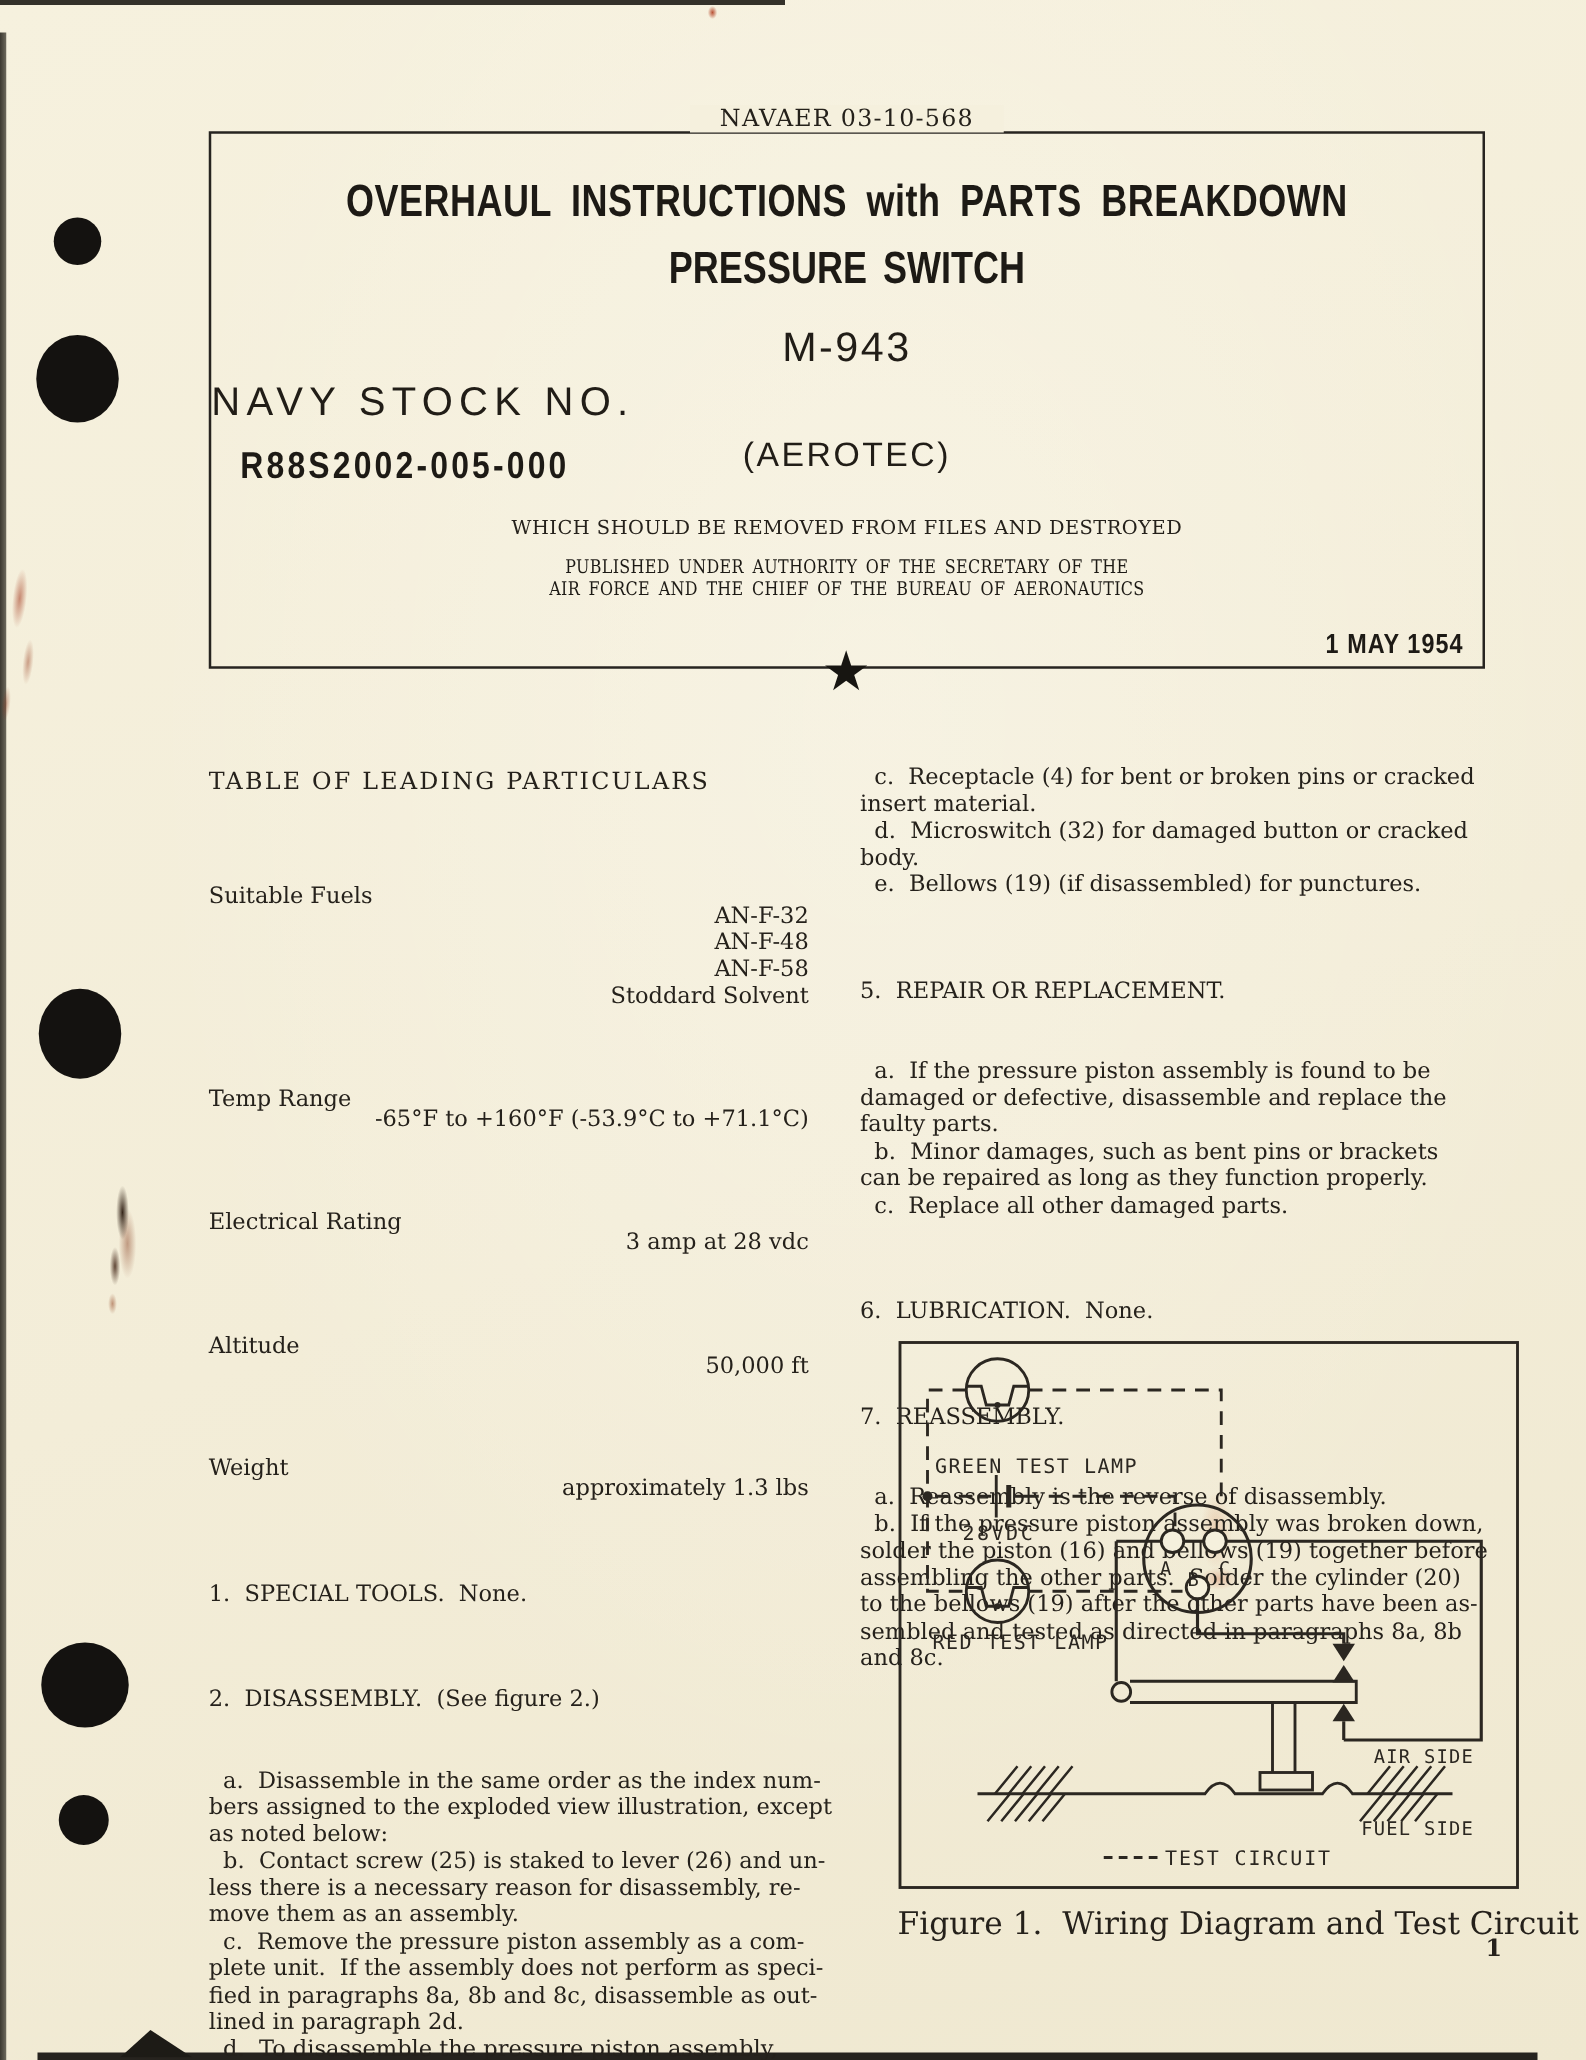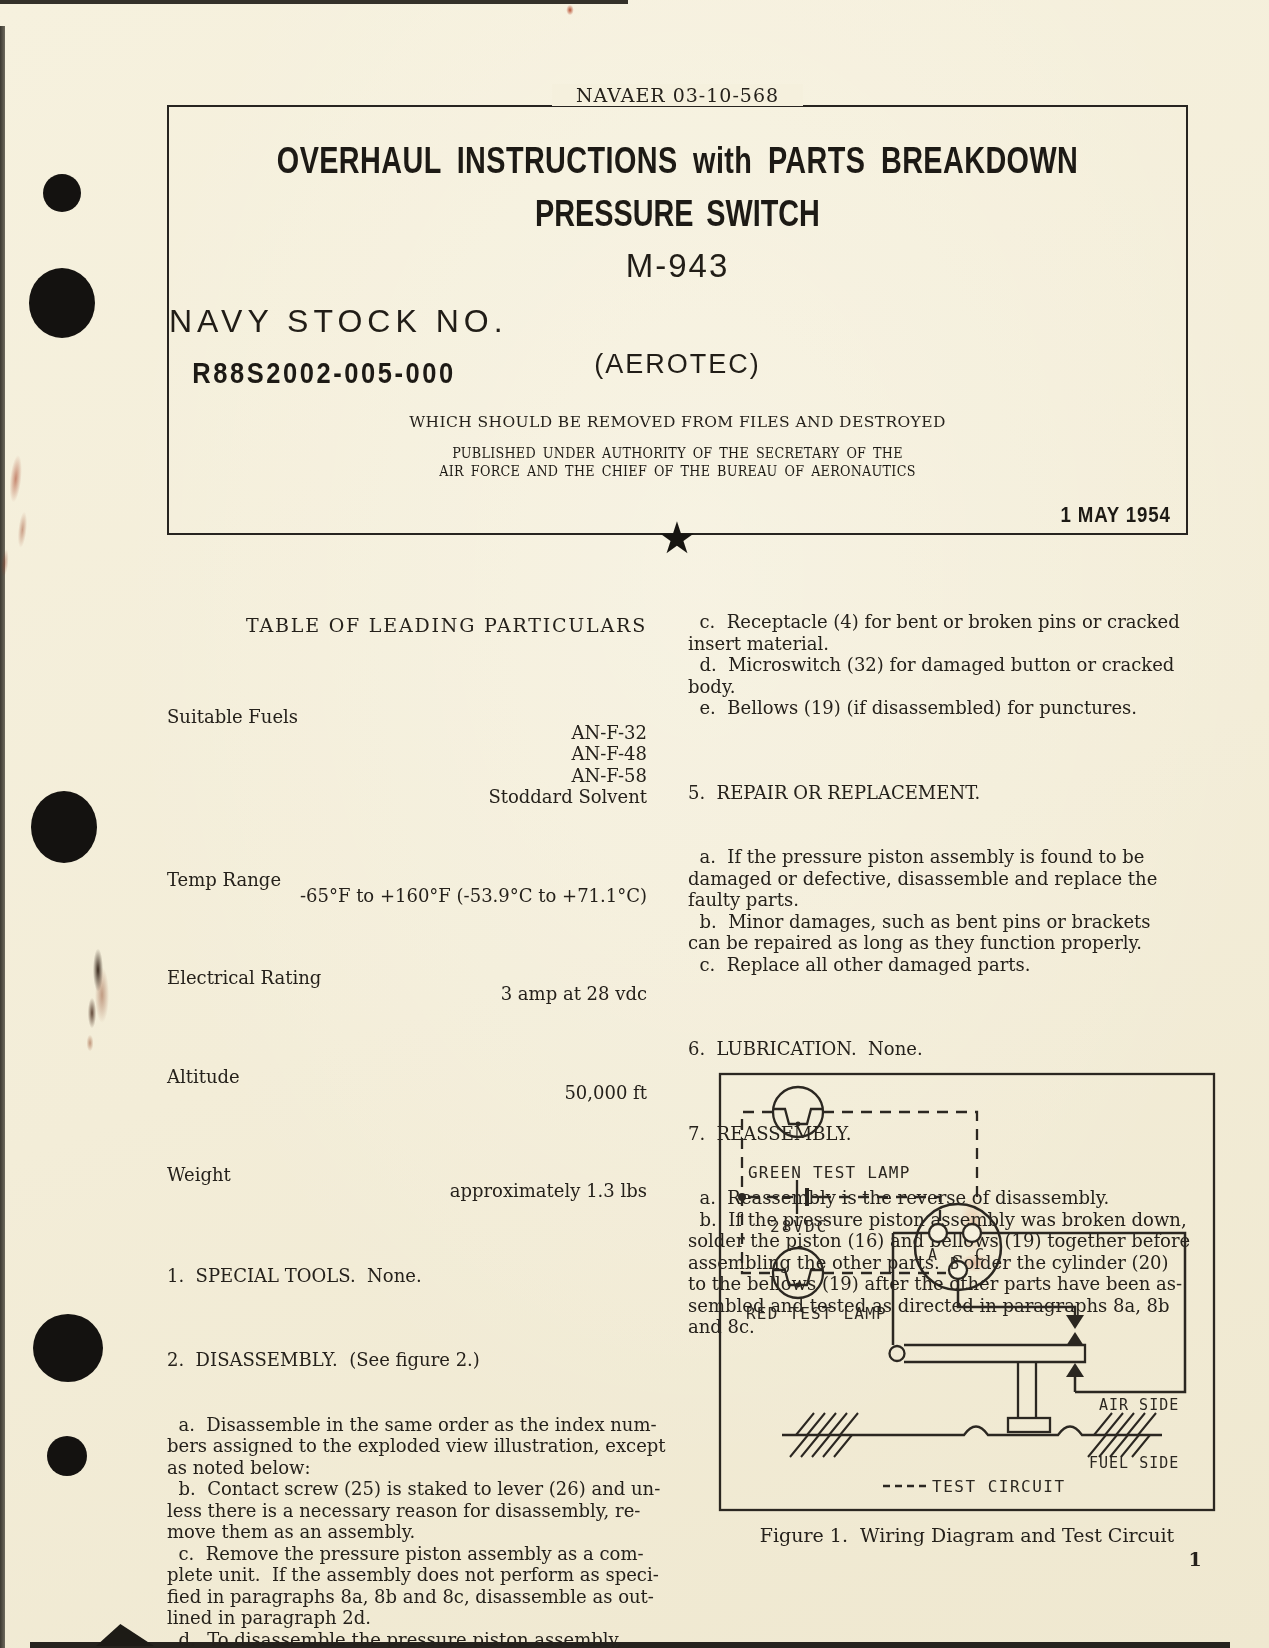--- a/index.html
+++ b/index.html
@@ -47,48 +47,48 @@
 
   
   .titlebox{position:absolute;left:167px;top:105px;width:1021px;height:430px;border:2.5px solid #272420;box-sizing:border-box;}
   .navaer{position:absolute;left:167px;top:84px;width:1021px;text-align:center;}
   .navaer span{display:inline-block;background:#f5f0dd;padding:0 24px;font-size:19px;letter-spacing:1px;}
   .tline{position:absolute;left:0;width:100%;text-align:center;white-space:pre;}
   .cond{font-family:"Liberation Sans", sans-serif;font-weight:bold;transform:scaleX(.8);transform-origin:center;}
   .light{font-family:"Liberation Sans", sans-serif;font-weight:normal;}
   .t1{top:33px;font-size:36px;word-spacing:9px;letter-spacing:.5px;color:#1d1a15;}
   .t2{top:86px;font-size:36px;word-spacing:6px;color:#1d1a15;}
-  .tm{top:140px;font-size:33px;letter-spacing:2px;color:#211d17;}
+  .tm{top:152px;font-size:33px;letter-spacing:2px;color:#211d17;}
   .tstock{top:196px;display:flex;justify-content:center;align-items:baseline;gap:16px;}
   .tstock .lbl{font-family:"Liberation Sans", sans-serif;font-size:32px;letter-spacing:5px;color:#211d17;white-space:pre;}
   .tstock .num{font-family:"Liberation Sans", sans-serif;font-weight:bold;font-size:30px;letter-spacing:3px;display:inline-block;transform:scaleX(.85);transform-origin:center;color:#1d1a15;white-space:pre;}
   .taer{top:242px;font-size:27px;letter-spacing:2px;color:#211d17;}
   .tsup1{top:287px;font-size:15.5px;letter-spacing:.4px;}
   .tsup2{top:306px;font-size:15.5px;letter-spacing:.4px;}
   .tauth{font-size:15px;transform:scaleX(.85);transform-origin:center;letter-spacing:.3px;word-spacing:3px;color:#1d1a15;}
   .ta1{top:337px;}
   .ta2{top:355px;}
   .tdate{position:absolute;right:15px;top:395px;font-family:"Liberation Sans", sans-serif;font-weight:bold;font-size:22px;letter-spacing:1px;transform:scaleX(.85);transform-origin:right center;color:#1d1a15;}
   .star{position:absolute;left:647px;top:516px;width:60px;text-align:center;font-size:44px;line-height:44px;color:#171511;}
 
   
   .col{position:absolute;width:480px;font-size:18px;line-height:21.5px;white-space:pre;}
   .col.leftc{left:167px;top:572px;}
   .col.rightc{left:688px;top:568px;}
-  .parttitle{text-align:right;letter-spacing:1.8px;font-size:19px;margin-bottom:26px;white-space:normal;}
+  .parttitle{text-align:left;letter-spacing:1.8px;font-size:19px;margin-bottom:26px;white-space:normal;}
   .prow{display:flex;justify-content:space-between;align-items:flex-start;margin-top:18px;}
   .prow.first{margin-top:0;}
   .prow .pl{white-space:pre;}
   .prow .pv{text-align:right;white-space:pre-line;margin-top:16px;}
   .h{margin-top:20px;white-space:pre;}
   .p{white-space:pre;}
 
   
   .figwrap{position:absolute;left:718px;top:1072px;width:498px;height:440px;}
-  .figcaption{position:absolute;left:718px;top:1524px;width:498px;text-align:center;font-size:19px;white-space:pre;}
+  .figcaption{position:absolute;left:718px;top:1524px;width:498px;text-align:center;font-size:25px;white-space:pre;}
   .pagenum{position:absolute;left:1170px;top:1548px;width:50px;text-align:center;font-size:19px;font-weight:bold;}
   svg text{font-family:"DejaVu Sans Mono", monospace;fill:#2b2721;}
 </style>
 </head>
 <body>
 
 <div class="page">
 
   <div class="edge-top"></div>
   <div class="edge-left"></div>

